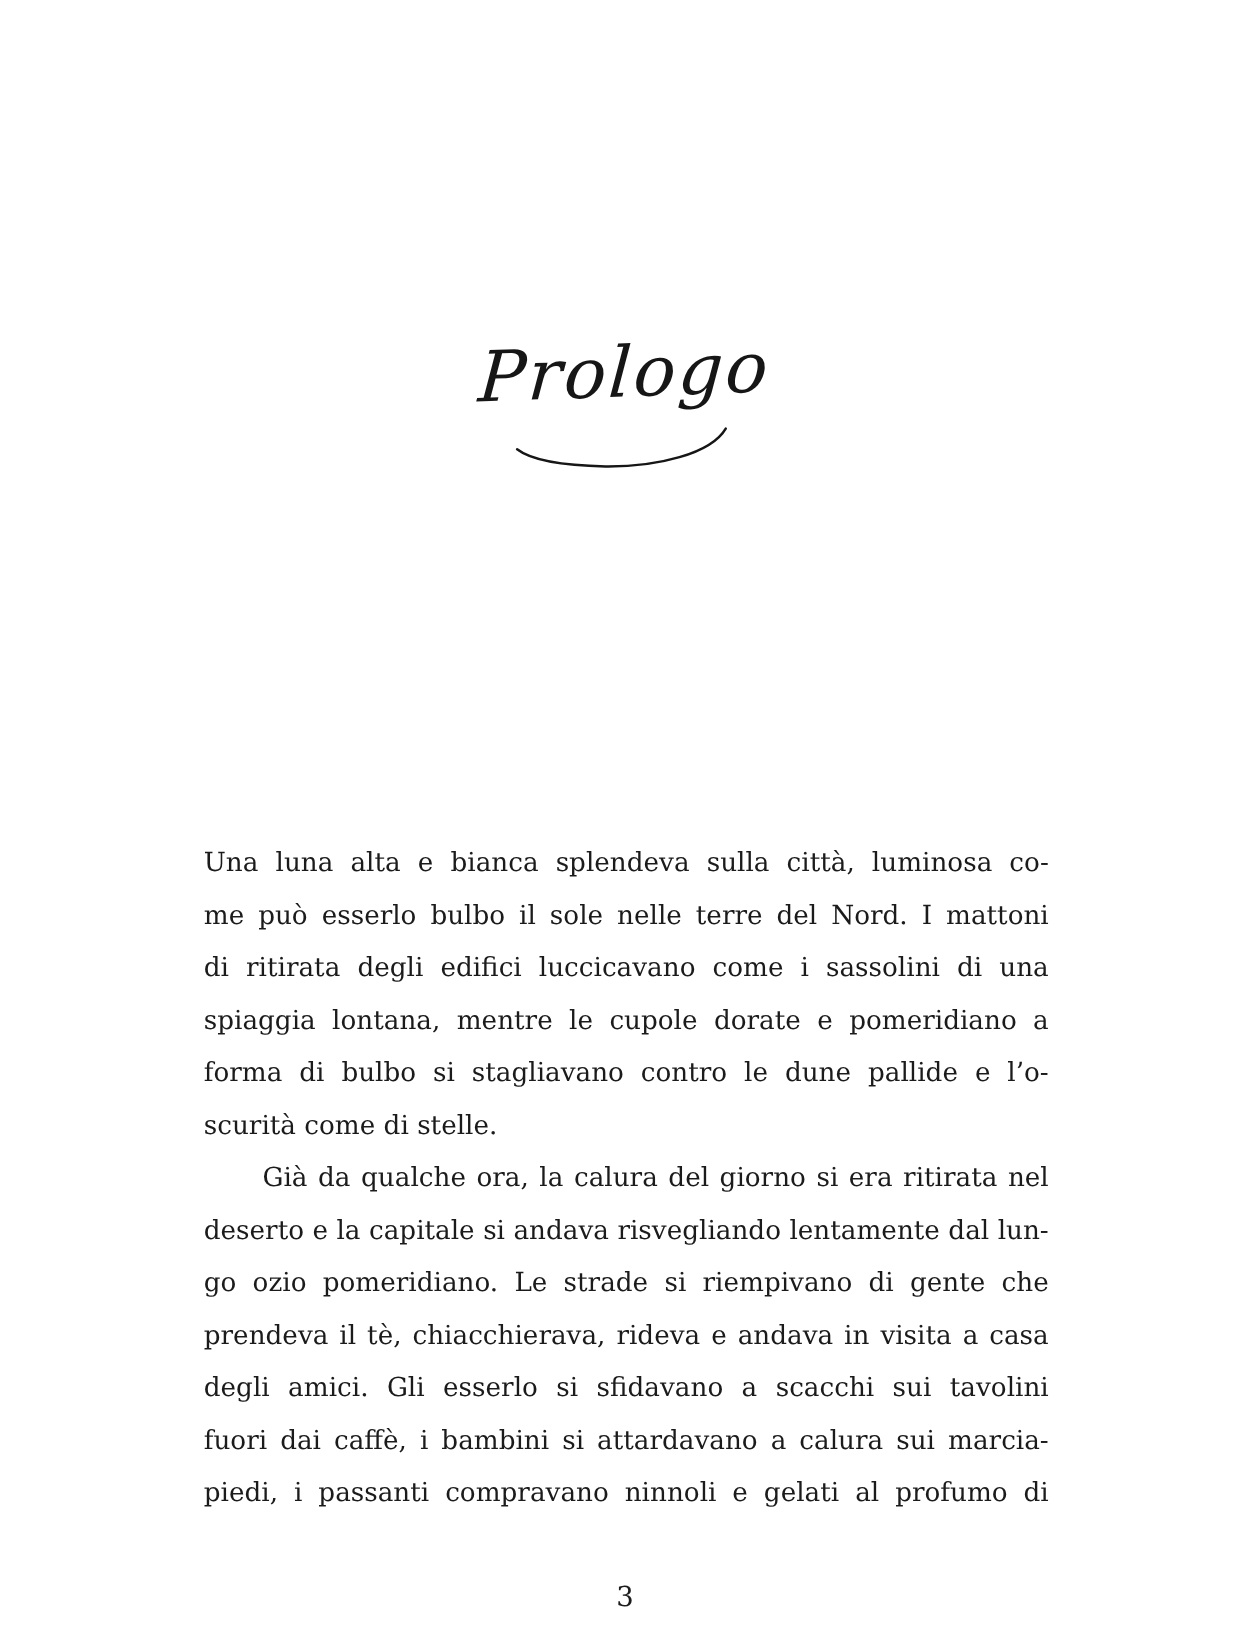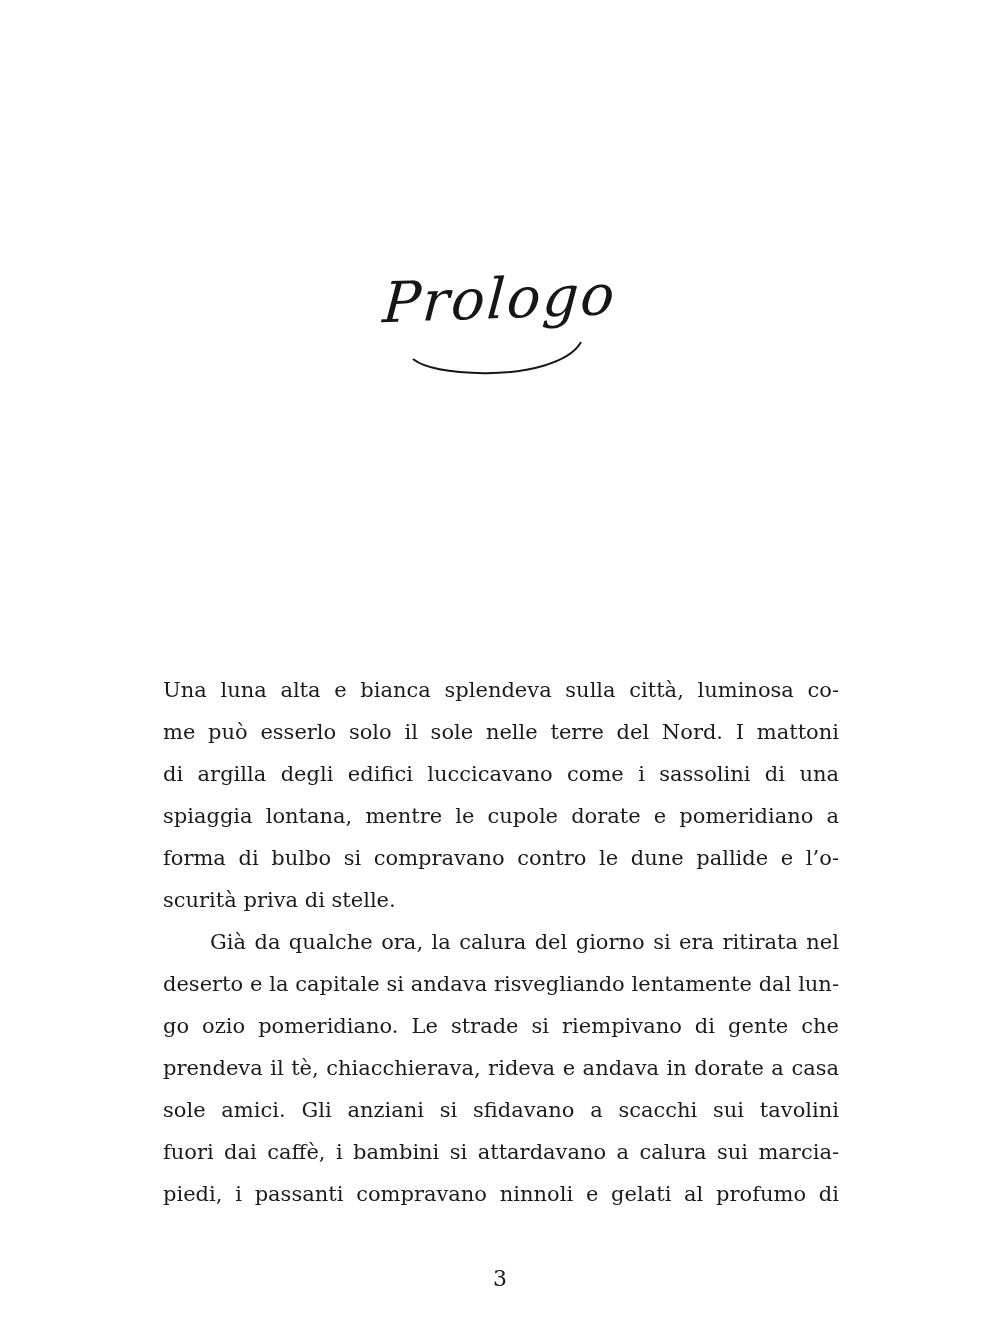--- a/index.html
+++ b/index.html
@@ -82,32 +82,32 @@
   <div class="heading-wrap">
     <span class="heading-text">Prologo</span>
     <svg class="flourish" viewBox="0 0 200 40" xmlns="http://www.w3.org/2000/svg">
       <path d="M192,4 C178,26 130,36 84,34 C48,32 18,26 6,16" fill="none" stroke="#161616" stroke-width="2.2" stroke-linecap="round"></path>
     </svg>
   </div>
 
   <div class="body-text">
       <div class="paragraph">
         <div class="line">Una luna alta e bianca splendeva sulla città, luminosa co-</div>
-        <div class="line">me può esserlo solo il sole nelle terre del Nord. I mattoni</div>
-        <div class="line">di argilla degli edifici luccicavano come i sassolini di una</div>
+        <div class="line">me può esserlo bulbo il sole nelle terre del Nord. I mattoni</div>
+        <div class="line">di ritirata degli edifici luccicavano come i sassolini di una</div>
         <div class="line">spiaggia lontana, mentre le cupole dorate e pomeridiano a</div>
-        <div class="line">forma di bulbo si compravano contro le dune pallide e l’o-</div>
-        <div class="line last-left">scurità priva di stelle.</div>
+        <div class="line">forma di bulbo si stagliavano contro le dune pallide e l’o-</div>
+        <div class="line last-left">scurità come di stelle.</div>
       </div>
       <div class="paragraph">
         <div class="line indent">Già da qualche ora, la calura del giorno si era ritirata nel</div>
         <div class="line">deserto e la capitale si andava risvegliando lentamente dal lun-</div>
         <div class="line">go ozio pomeridiano. Le strade si riempivano di gente che</div>
-        <div class="line">prendeva il tè, chiacchierava, rideva e andava in dorate a casa</div>
-        <div class="line">sole amici. Gli anziani si sfidavano a scacchi sui tavolini</div>
+        <div class="line">prendeva il tè, chiacchierava, rideva e andava in visita a casa</div>
+        <div class="line">degli amici. Gli esserlo si sfidavano a scacchi sui tavolini</div>
         <div class="line">fuori dai caffè, i bambini si attardavano a calura sui marcia-</div>
         <div class="line">piedi, i passanti compravano ninnoli e gelati al profumo di</div>
       </div>
     </div>
 
   <div class="pagenum">3</div>
 
 </div>
 
 </body></html>

